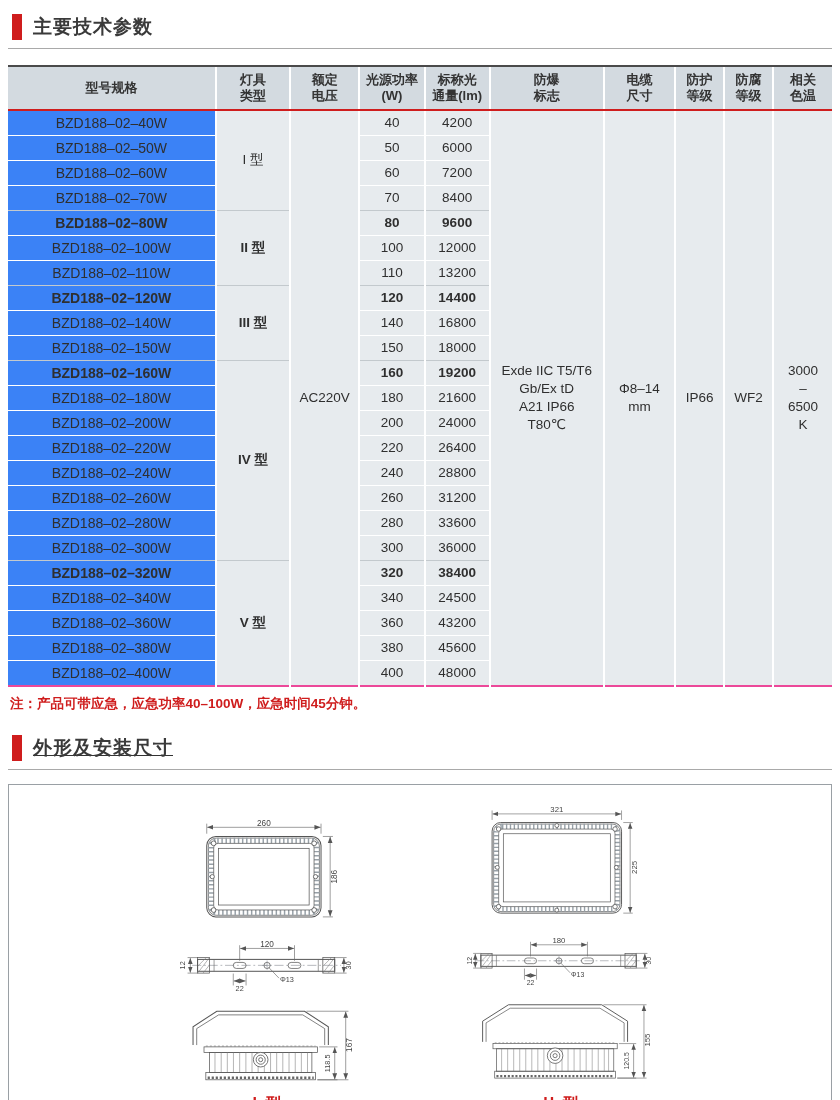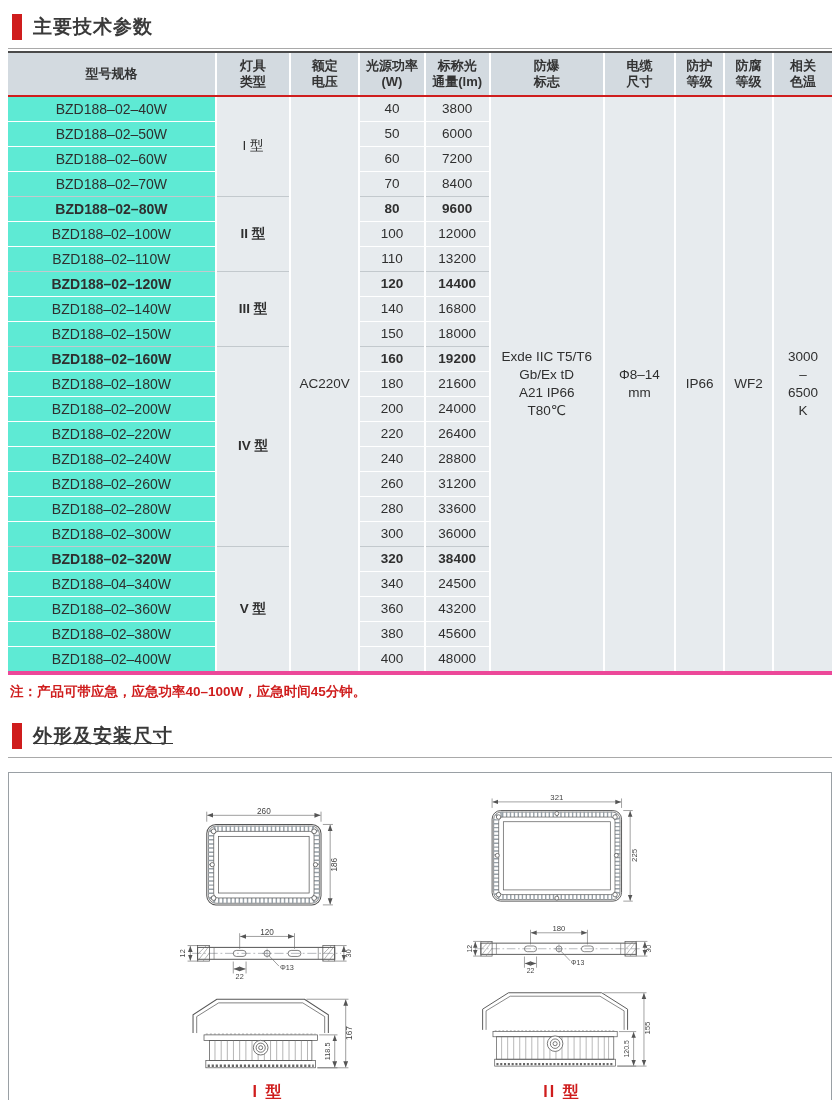--- a/index.html
+++ b/index.html
@@ -3,27 +3,27 @@
 <meta charset="utf-8">
 <style>
   html,body{margin:0;padding:0;background:#fff;}
   body{width:840px;height:1100px;overflow:hidden;font-family:"Liberation Sans","DejaVu Sans",sans-serif;color:#333;}
   .page{padding:14px 8px 0 8px;box-sizing:border-box;}
   .sec-title{display:flex;align-items:center;gap:11px;border-bottom:1px solid #a9a9a9;padding:0 0 8px 4px;}
   .red-bar{width:10px;height:26px;background:#cf1d1d;flex:0 0 auto;}
   .sec-title h2{margin:0;font-size:19px;font-weight:bold;color:#3a3a3a;letter-spacing:1px;}
   .sec2{margin-top:22px;text-decoration:underline;}
 
-  table.spec{width:100%;border-collapse:collapse;table-layout:fixed;margin-top:2px;border-bottom:4px solid #ec4899;border-radius:16px;}
+  table.spec{width:100%;border-collapse:collapse;table-layout:fixed;margin-top:16px;border-bottom:2px solid #ec4899;border-radius:16px;}
   .spec th{background:#d3dae0;border-top:2px solid #4a4a4a;border-bottom:2px solid #cf1d1d;
     font-size:13px;font-weight:bold;color:#333;height:42px;white-space:pre-line;line-height:1.25;
     border-left:2px solid #fff;padding:0;text-align:center;}
   .spec td{background:#e7ebee;font-size:13.5px;color:#2f2f2f;text-align:center;height:24px;padding:0;
     border-top:1px solid #fff;border-left:2px solid #fff;white-space:pre-line;line-height:1.35;}
-  .spec td.model{background:#5eead4;font-size:14px;}
+  .spec td.model{background:#3b82f6;font-size:14px;}
   .spec tr.gs td{border-top:1px solid #c3c9cd;font-weight:bold;}
   .spec th:first-child,.spec td:first-child{border-left:none;}
   col.w0{width:204px}col.w1{width:73px}col.w2{width:68px}col.w3{width:64px}col.w4{width:64px}
   col.w5{width:112px}col.w6{width:70px}col.w7{width:48px}col.w8{width:48px}col.w9{width:58px}
 
   .note{color:#cf1d1d;font-size:13.5px;font-weight:bold;margin:8px 0 4px 2px;}
 
   .draw-box{border:1px solid #9aa0a5;margin-top:14px;height:332px;box-sizing:border-box;
     display:flex;justify-content:center;gap:92px;padding-top:22px;background:#fff;}
   .draw-col{display:flex;flex-direction:column;align-items:center;gap:9px;}
@@ -86,21 +86,21 @@
           <th>相关
 色温</th>
         </tr>
     </thead>
     <tbody>
         <tr>
           <td class="model">BZD188–02–40W</td>
           <td class="type" rowspan="4">I 型</td>
           <td class="mg" rowspan="23">AC220V</td>
           <td>40</td>
-          <td>3800</td>
+          <td>4200</td>
           <td class="mg" rowspan="23">Exde IIC T5/T6
 Gb/Ex tD
 A21 IP66
 T80℃</td>
           <td class="mg" rowspan="23">Φ8–14
 mm</td>
           <td class="mg" rowspan="23">IP66</td>
           <td class="mg" rowspan="23">WF2</td>
           <td class="mg" rowspan="23">3000
 –
@@ -195,21 +195,21 @@
           <td>300</td>
           <td>36000</td>
         </tr>
         <tr class="gs">
           <td class="model">BZD188–02–320W</td>
           <td class="type" rowspan="5">V 型</td>
           <td>320</td>
           <td>38400</td>
         </tr>
         <tr>
-          <td class="model">BZD188–04–340W</td>
+          <td class="model">BZD188–02–340W</td>
           <td>340</td>
           <td>24500</td>
         </tr>
         <tr>
           <td class="model">BZD188–02–360W</td>
           <td>360</td>
           <td>43200</td>
         </tr>
         <tr>
           <td class="model">BZD188–02–380W</td>

